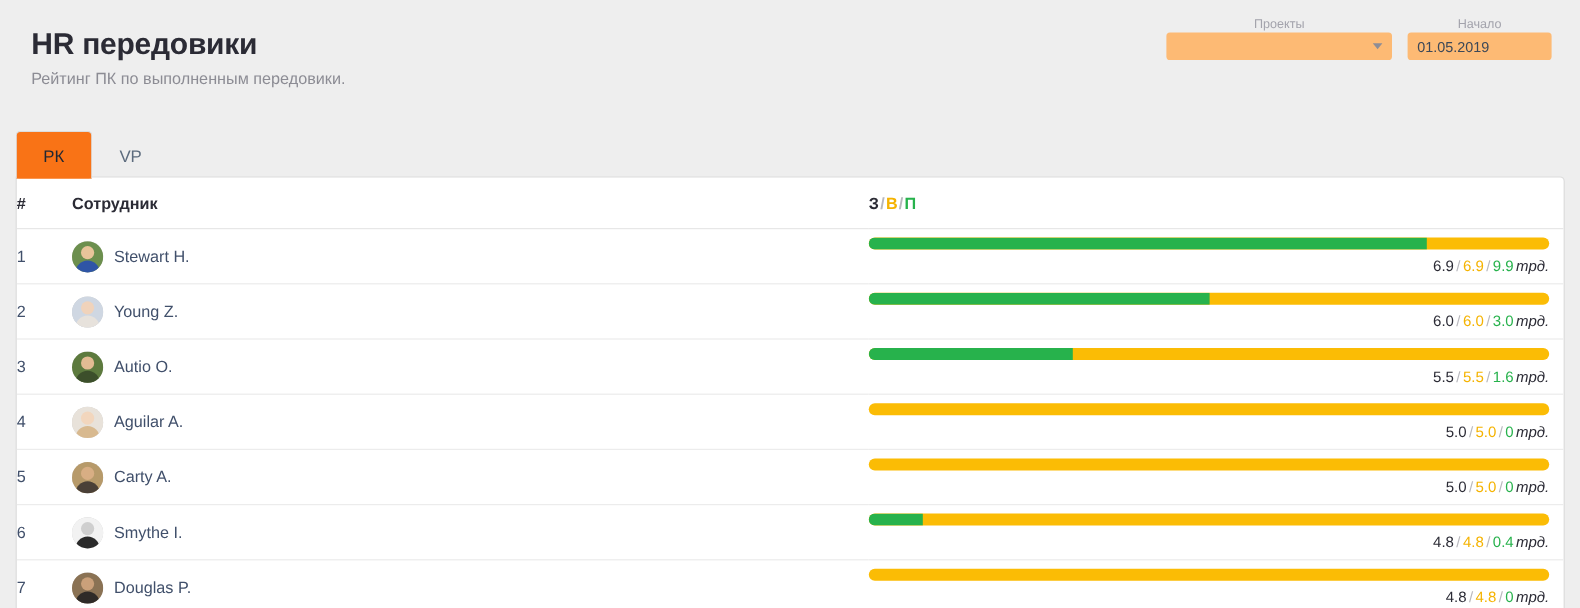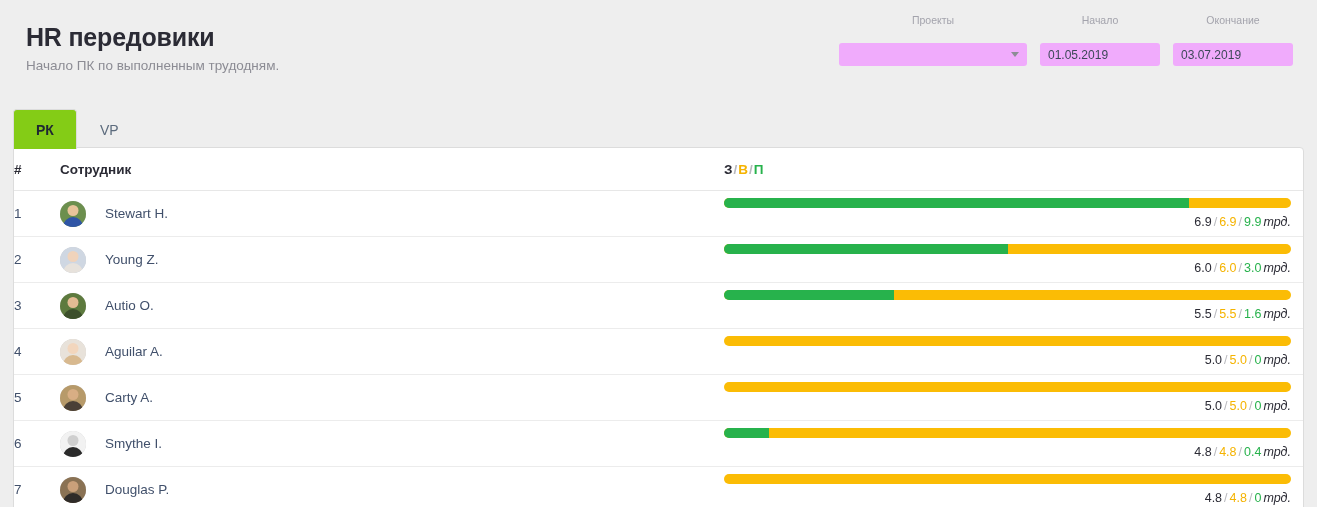--- a/index.html
+++ b/index.html
@@ -63,25 +63,25 @@
   }
   .field {
     display: flex;
     flex-direction: column;
     align-items: center;
   }
   .field-label {
     font-size: 10.5px;
     color: #a3a3ac;
     line-height: 13px;
-    margin-bottom: 16px;
+    margin-bottom: 0;
     text-align: center;
   }
   .field-control {
-    background: #f0abfc;
+    background: #fdba74;
     border: none;
     border-radius: 3px;
     height: 23px;
     font-size: 12px;
     color: #3c4858;
     display: flex;
     align-items: center;
     padding: 0 8px;
     box-sizing: border-box;
   }
@@ -115,26 +115,26 @@
     padding: 11px 22px 10px 22px;
     cursor: pointer;
     color: #5c6b7d;
     line-height: 18px;
     border: 1px solid transparent;
     border-bottom: none;
     position: relative;
     top: 1px;
   }
   .tab.active {
-    background: #84cc16;
+    background: #f97316;
     border-color: #dcdcdc;
     border-top-left-radius: 4px;
     border-top-right-radius: 4px;
     color: #1f2733;
-    font-weight: bold;
+    font-weight: normal;
   }
 
   
   .card {
     position: absolute;
     left: 13px;
     top: 147px;
     width: 1291px;
     background: #ffffff;
     border: 1px solid #dcdcdc;
@@ -182,21 +182,21 @@
     padding-left: 16px;
     font-size: 13.5px;
     color: #41506b;
   }
   .emp-cell {
     padding-left: 8px;
   }
   .emp-inner {
     display: flex;
     align-items: center;
-    gap: 19px;
+    gap: 9px;
   }
   .avatar {
     width: 26px;
     height: 26px;
     border-radius: 50%;
     flex: 0 0 26px;
     overflow: hidden;
     position: relative;
     background: #cfcfcf;
   }
@@ -260,46 +260,40 @@
   .bar-values .v-unit { color: #2b2b35; margin-left: 2px; font-style: italic; }
 </style>
 </head>
 <body>
 
 <div class="page">
 
   <div class="page-header">
     <div class="title-block">
       <div class="page-title">HR передовики</div>
-      <div class="page-subtitle">Начало ПК по выполненным трудодням.</div>
+      <div class="page-subtitle">Рейтинг ПК по выполненным передовики.</div>
     </div>
 
     <div class="filter-bar">
 
       <div class="field">
         <div class="field-label">Проекты</div>
         <div class="field-control field-select">
           <span></span>
           <span class="caret"></span>
         </div>
       </div>
 
       <div class="field">
         <div class="field-label">Начало</div>
         <div class="field-control field-date">
           <span>01.05.2019</span>
         </div>
       </div>
 
-      <div class="field">
-        <div class="field-label">Окончание</div>
-        <div class="field-control field-date">
-          <span>03.07.2019</span>
-        </div>
-      </div>
     </div>
   </div>
 
   <div class="tabs">
     <div class="tab active">РК</div>
     <div class="tab">VP</div>
   </div>
 
   <div class="card">
     <table class="ranking">

